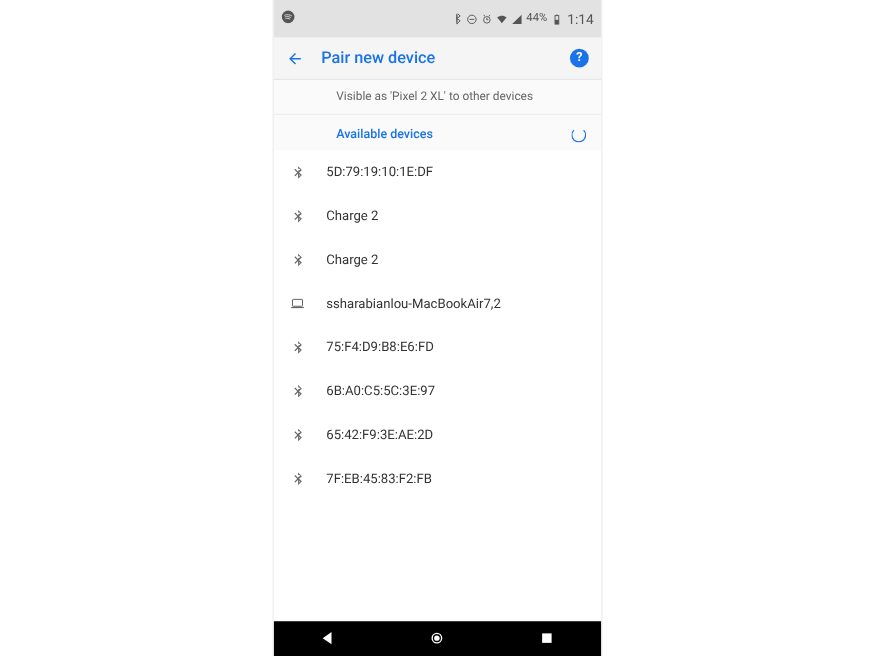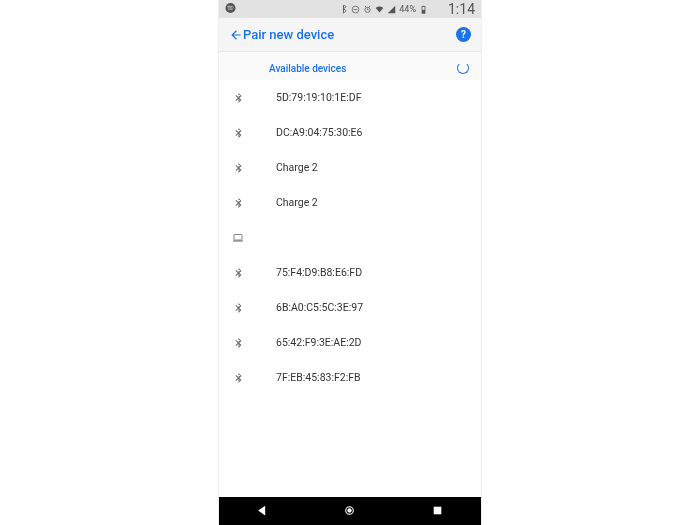--- a/index.html
+++ b/index.html
@@ -15,66 +15,66 @@
     width: 262px;
     height: 525px;
     background: #fafafa;
     position: relative;
     overflow: hidden;
     display: flex;
     flex-direction: column;
     box-shadow: 0 0 0 1px #eee;
   }
   .status-bar {
-    height: 18px;
+    height: 30px;
     background: #e2e2e2;
     display: flex;
     align-items: center;
     justify-content: flex-end;
     padding: 0 6px;
-    gap: 20px;
+    gap: 4px;
     font-size: 9px;
     color: #555;
     position: relative;
   }
   .status-left {
     position: absolute;
     left: 6px;
     top: 50%;
     transform: translateY(-50%);
   }
   .status-icons { display: flex; align-items: center; gap: 3px; }
   .status-icons svg { width: 9px; height: 9px; fill: #555; }
-  .status-time { font-size: 14px; color: #555; }
+  .status-time { font-size: 11px; color: #555; }
   .app-bar {
     height: 34px;
     background: #f5f5f5;
     display: flex;
     align-items: center;
     padding: 0 10px;
+    gap: 14px;
     border-bottom: 1px solid #e6e6e6;
   }
   .back-arrow { width: 14px; height: 14px; fill: #1a73e8; cursor: pointer; }
   .app-title { color: #1a73e8; font-size: 13px; font-weight: 500; flex: 1; }
   .help-icon {
     width: 15px; height: 15px; border-radius: 50%;
     background: #1a73e8; color: #fff;
     display: flex; align-items: center; justify-content: center;
     font-size: 10px; font-weight: bold; cursor: pointer;
   }
   .visible-bar {
     padding: 8px 10px 8px 50px;
     font-size: 9.5px;
     color: #666;
     background: #fafafa;
     border-bottom: 1px solid #eee;
   }
   .section-header {
     display: flex;
-    align-items: center;
     padding: 10px 12px 6px 50px;
     font-size: 10px;
     font-weight: 500;
     color: #1a73e8;
   }
   .spinner {
     margin-left: auto;
     width: 12px; height: 12px;
     border: 1.5px solid #1a73e8;
     border-top-color: transparent;
@@ -83,21 +83,21 @@
   .device-list {
     flex: 1;
     overflow: hidden;
     background: #fff;
   }
   .device-row {
     display: flex;
     align-items: center;
     height: 35px;
     padding: 0 12px;
-    gap: 31px;
+    gap: 16px;
     cursor: pointer;
   }
   .device-icon { width: 14px; display: flex; justify-content: center; }
   .device-icon svg { width: 12px; height: 12px; fill: #666; }
   .device-name { font-size: 10.5px; color: #333; }
   .nav-bar {
     height: 28px;
     background: #000;
     display: flex;
     align-items: center;
@@ -147,20 +147,21 @@
   </div>
 
   <div class="app-bar">
     <svg class="back-arrow" viewBox="0 0 24 24">
         <path d="M20 11H7.8l5.6-5.6L12 4l-8 8 8 8 1.4-1.4L7.8 13H20z"></path>
       </svg>
     <div class="app-title">Pair new device</div>
     <div class="help-icon">?</div>
   </div>
 
+  <div class="visible-bar">Visible as 'Pixel 2 XL' to other devices</div>
 
   <div class="section-header">
     <span>Available devices</span>
     <div class="spinner"></div>
   </div>
 
   <div class="device-list" id="device-list">
       <div class="device-row">
         <div class="device-icon">
           <svg viewBox="0 0 24 24">
@@ -168,45 +169,38 @@
           </svg>
         </div>
         <div class="device-name">5D:79:19:10:1E:DF</div>
       </div>
       <div class="device-row">
         <div class="device-icon">
           <svg viewBox="0 0 24 24">
             <path d="M13 2v8.6L8.4 6 7 7.4 11.6 12 7 16.6 8.4 18l4.6-4.6V22l6-6-4.6-4 4.6-4-6-6zm2 4l1.6 1.6L13 9.2V6zm0 12v-3.2l1.6 1.6L15 18z"></path>
           </svg>
         </div>
-        <div class="device-name">DC:A9:04:75:30:E6</div>
-      </div>
-      <div class="device-row">
-        <div class="device-icon">
-          <svg viewBox="0 0 24 24">
-            <path d="M13 2v8.6L8.4 6 7 7.4 11.6 12 7 16.6 8.4 18l4.6-4.6V22l6-6-4.6-4 4.6-4-6-6zm2 4l1.6 1.6L13 9.2V6zm0 12v-3.2l1.6 1.6L15 18z"></path>
-          </svg>
-        </div>
         <div class="device-name">Charge 2</div>
       </div>
       <div class="device-row">
         <div class="device-icon">
           <svg viewBox="0 0 24 24">
             <path d="M13 2v8.6L8.4 6 7 7.4 11.6 12 7 16.6 8.4 18l4.6-4.6V22l6-6-4.6-4 4.6-4-6-6zm2 4l1.6 1.6L13 9.2V6zm0 12v-3.2l1.6 1.6L15 18z"></path>
           </svg>
         </div>
         <div class="device-name">Charge 2</div>
       </div>
       <div class="device-row">
         <div class="device-icon">
           <svg viewBox="0 0 24 24">
             <rect x="4" y="5" width="16" height="11" rx="1" fill="none" stroke="#666" stroke-width="1.6"></rect>
             <rect x="2" y="17" width="20" height="2" fill="#666"></rect>
           </svg>
         </div>
+        <div class="device-name">ssharabianlou-MacBookAir7,2</div>
       </div>
       <div class="device-row">
         <div class="device-icon">
           <svg viewBox="0 0 24 24">
             <path d="M13 2v8.6L8.4 6 7 7.4 11.6 12 7 16.6 8.4 18l4.6-4.6V22l6-6-4.6-4 4.6-4-6-6zm2 4l1.6 1.6L13 9.2V6zm0 12v-3.2l1.6 1.6L15 18z"></path>
           </svg>
         </div>
         <div class="device-name">75:F4:D9:B8:E6:FD</div>
       </div>
       <div class="device-row">

